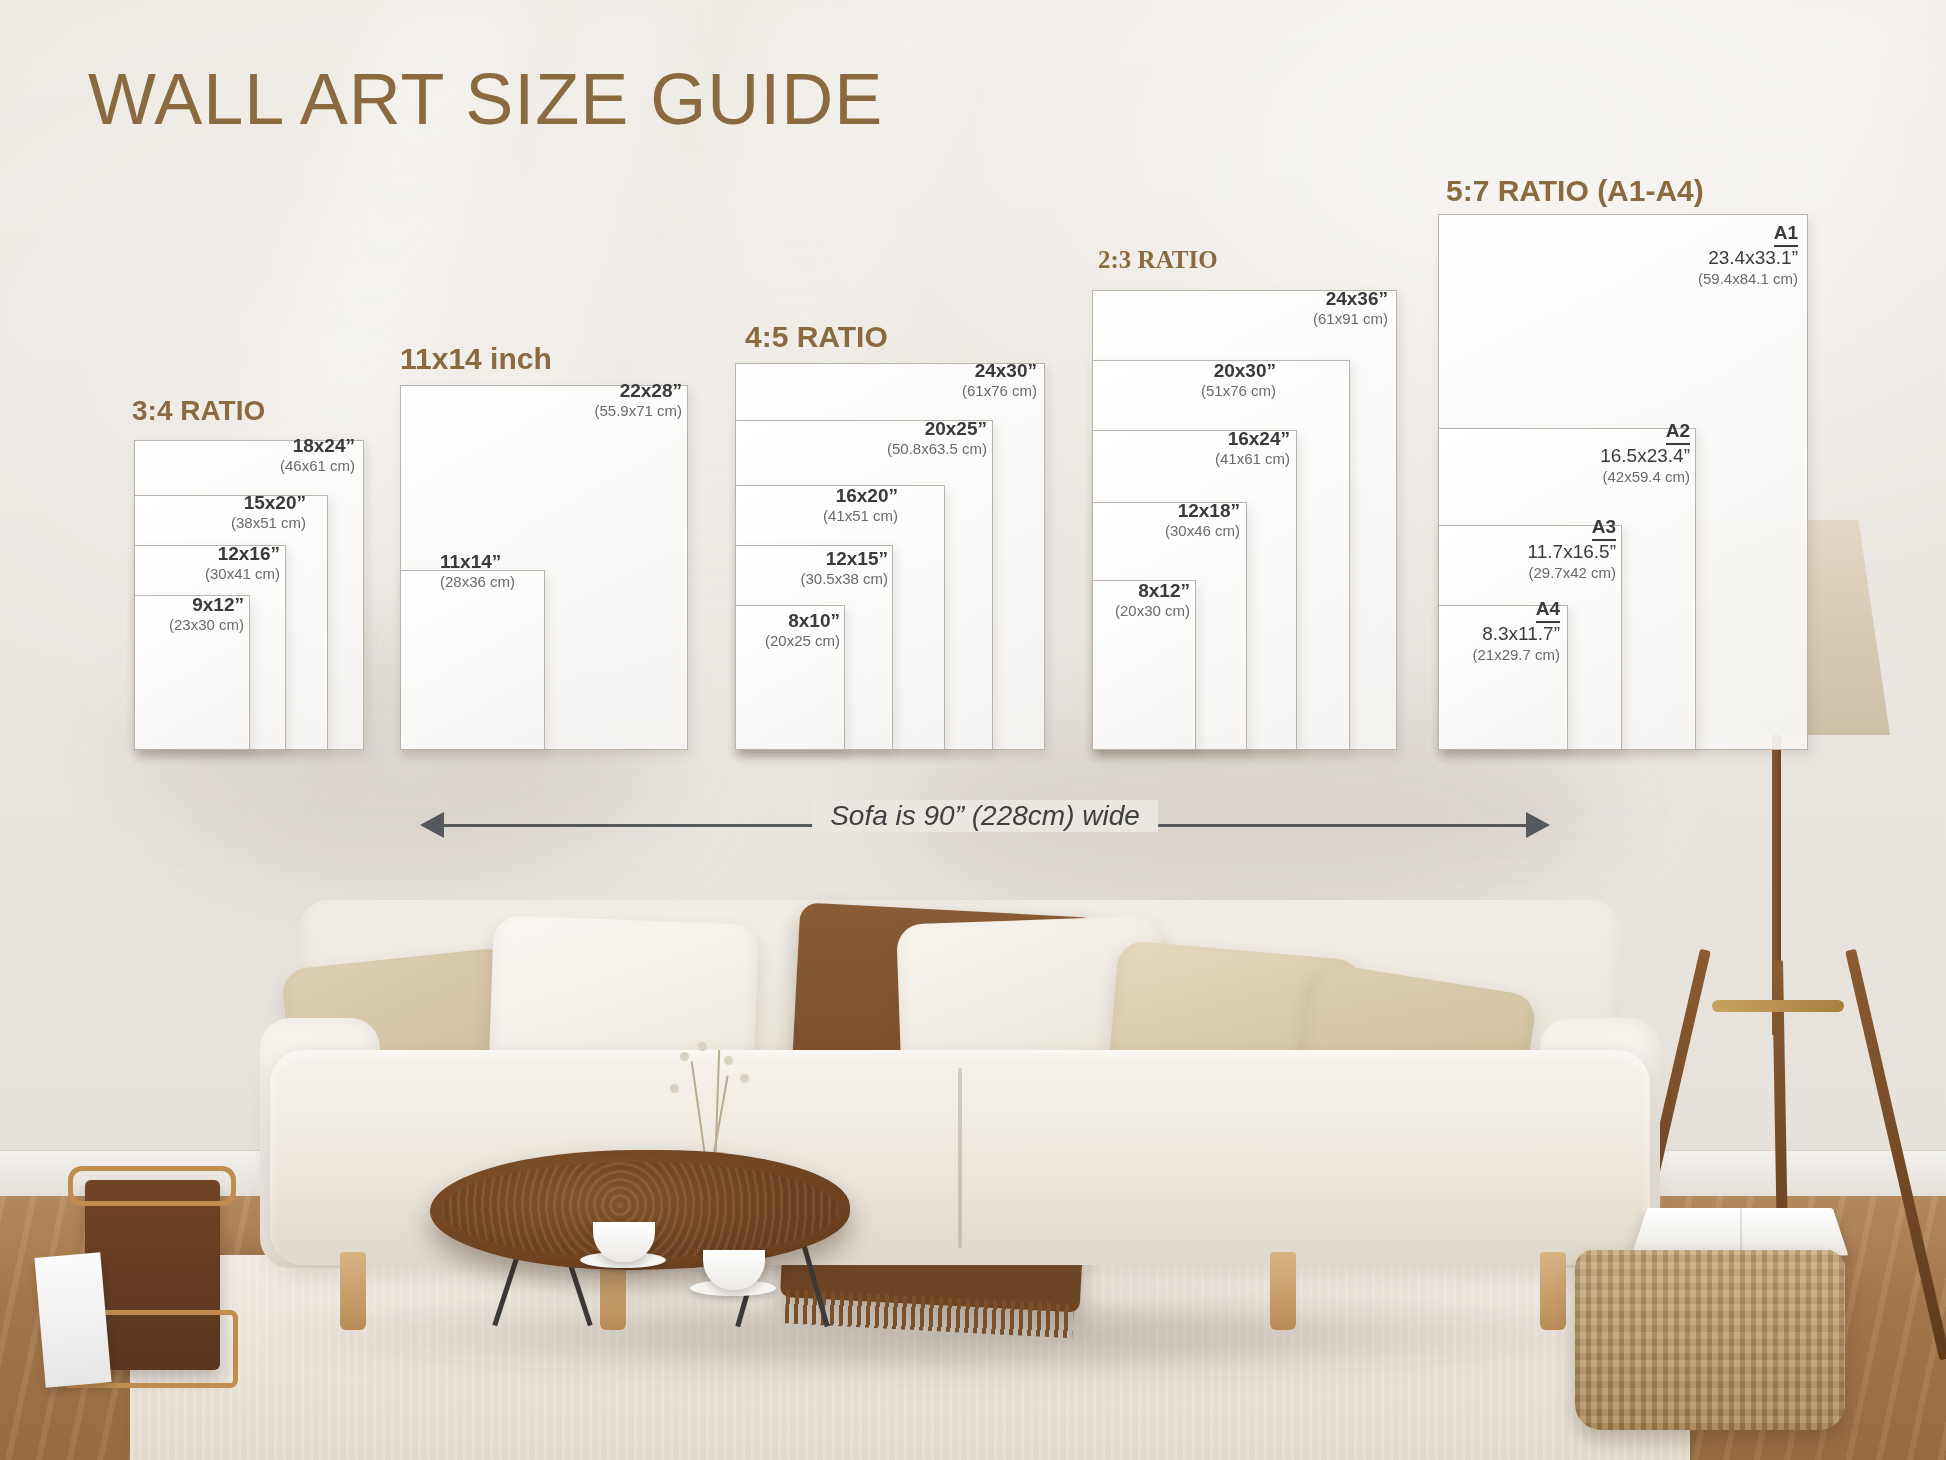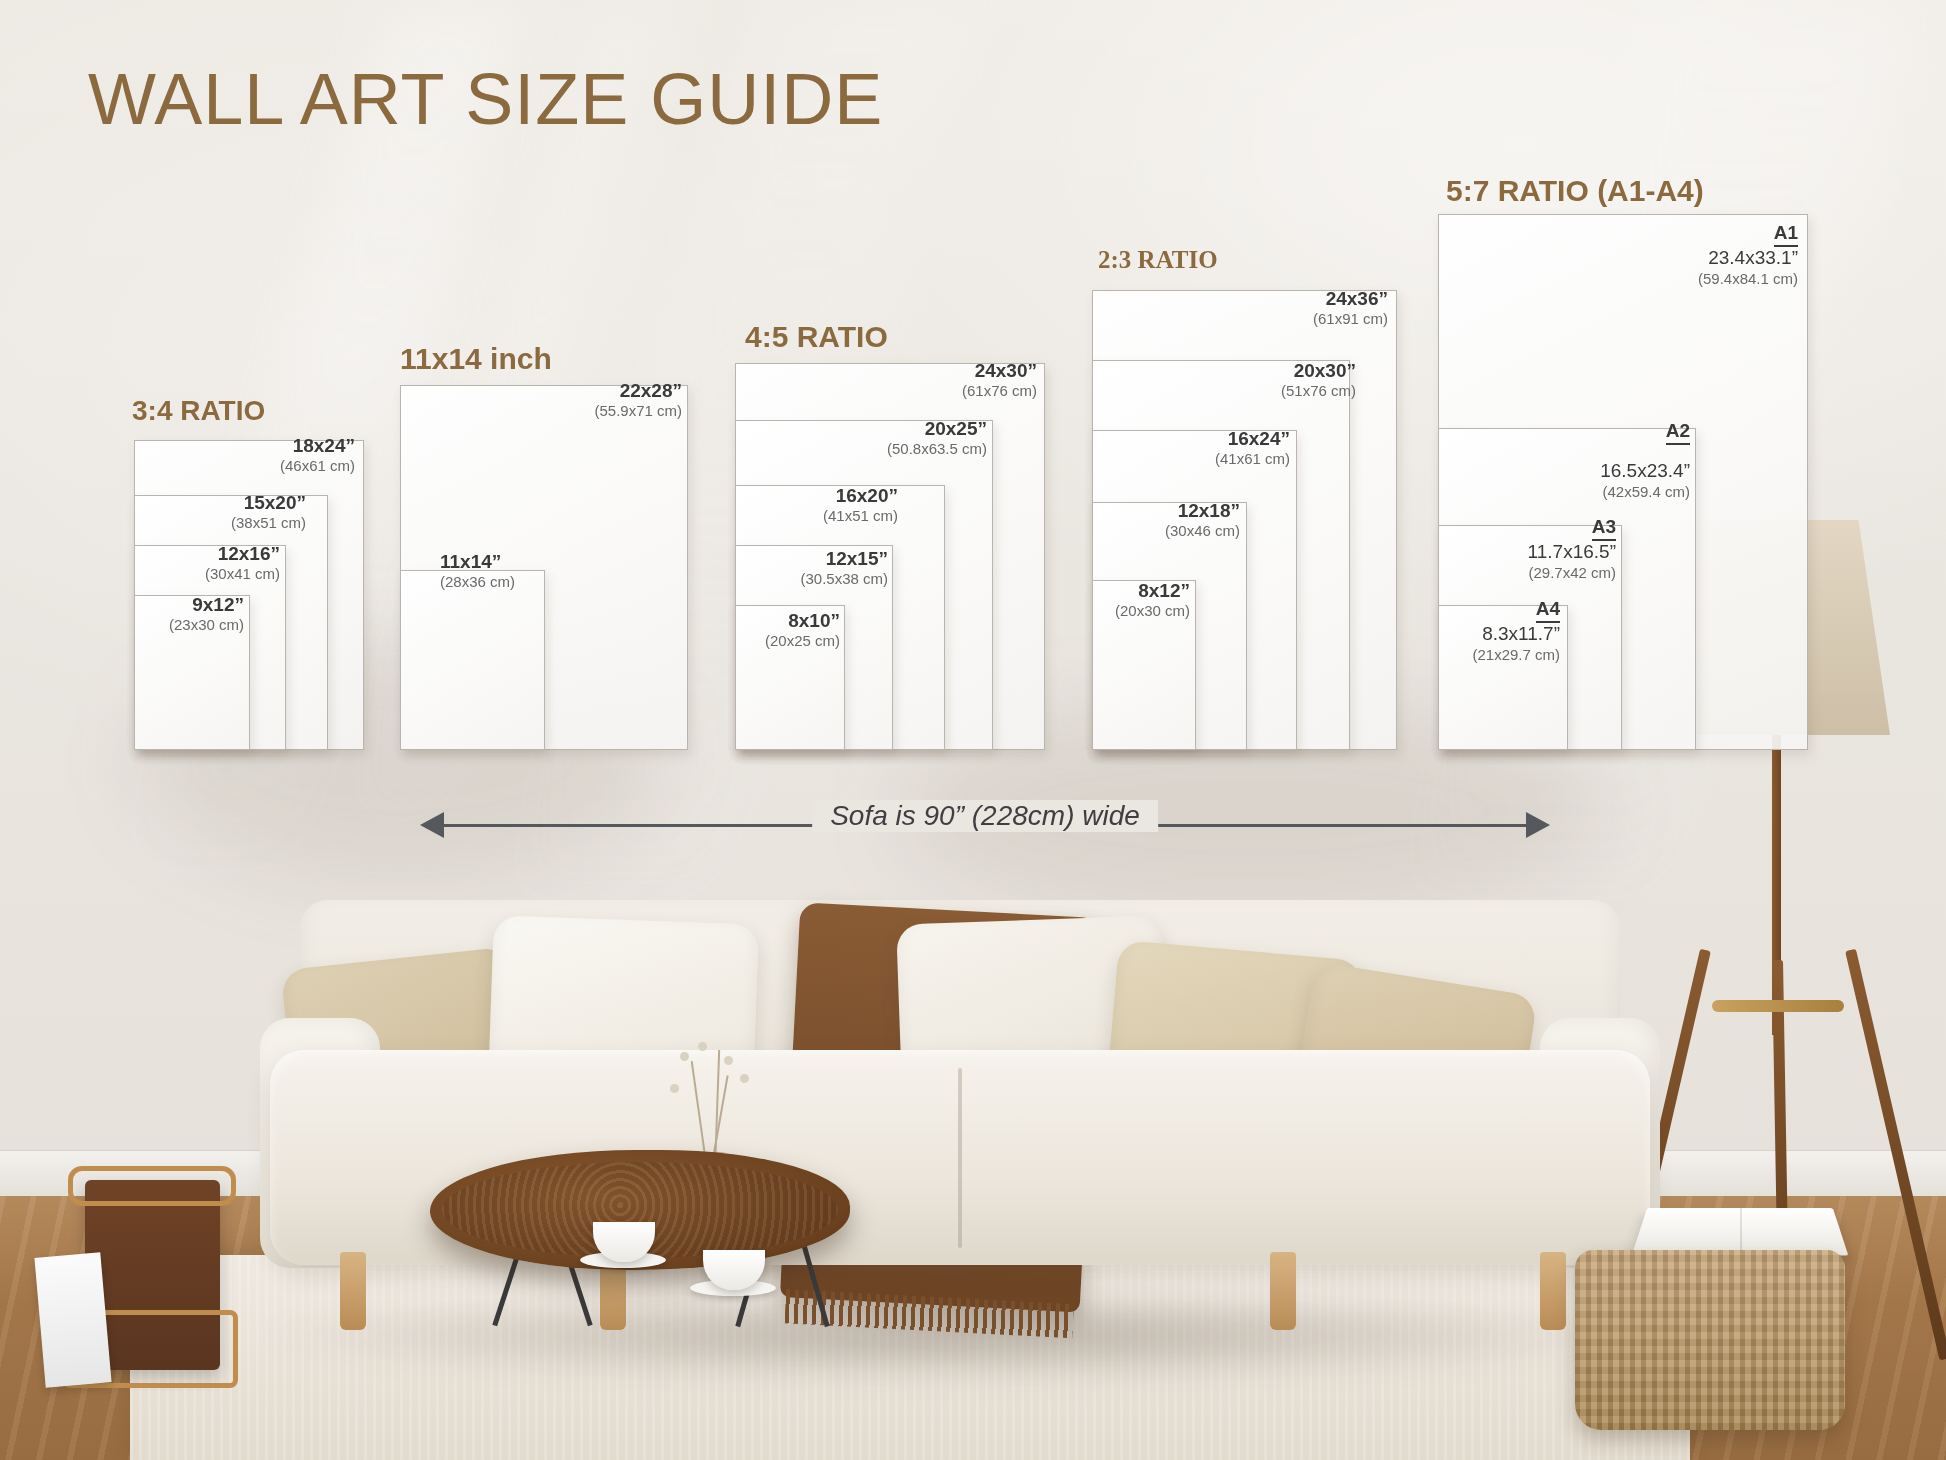--- a/index.html
+++ b/index.html
@@ -368,21 +368,21 @@
 <div class="group">
   <div class="group-label" style="left:1098px; top:246px; font-size:25px;font-family:Liberation Serif, serif;">2:3 RATIO</div>
 
   <div class="frame" style="left:1092px; top:290px; width:305px; height:460px;"></div>
   <div class="fl" style="left:1100px; top:288px; width:288px;text-align:right;">
     <div class="nm">24x36”</div>
     <div class="cm">(61x91 cm)</div>
   </div>
 
   <div class="frame" style="left:1092px; top:360px; width:258px; height:390px;"></div>
-  <div class="fl" style="left:1116px; top:360px; width:240px;">
+  <div class="fl" style="left:1036px; top:360px; width:240px;">
     <div class="nm">20x30”</div>
     <div class="cm">(51x76 cm)</div>
   </div>
 
   <div class="frame" style="left:1092px; top:430px; width:205px; height:320px;"></div>
   <div class="fl" style="left:1098px; top:428px; width:192px;">
     <div class="nm">16x24”</div>
     <div class="cm">(41x61 cm)</div>
   </div>
 
@@ -405,21 +405,21 @@
   <div class="frame" style="left:1438px; top:214px; width:370px; height:536px;"></div>
   <div class="fl" style="left:1448px; top:222px; width:350px;">
     <div class="nm ul" style="display:inline-block;">A1</div>
     <div class="nm" style="font-weight:normal; color:#3a3a3a;">23.4x33.1”</div>
     <div class="cm">(59.4x84.1 cm)</div>
   </div>
 
   <div class="frame" style="left:1438px; top:428px; width:258px; height:322px;"></div>
   <div class="fl" style="left:1444px; top:420px; width:246px;">
     <div class="nm ul" style="display:inline-block;">A2</div>
-    <div class="nm" style="font-weight:normal;margin-top:15px;">16.5x23.4”</div>
+    <div class="nm" style="font-weight:normal;">16.5x23.4”</div>
     <div class="cm">(42x59.4 cm)</div>
   </div>
 
   <div class="frame" style="left:1438px; top:525px; width:184px; height:225px;"></div>
   <div class="fl" style="left:1442px; top:516px; width:174px;">
     <div class="nm ul" style="display:inline-block;">A3</div>
     <div class="nm" style="font-weight:normal;">11.7x16.5”</div>
     <div class="cm">(29.7x42 cm)</div>
   </div>
 

